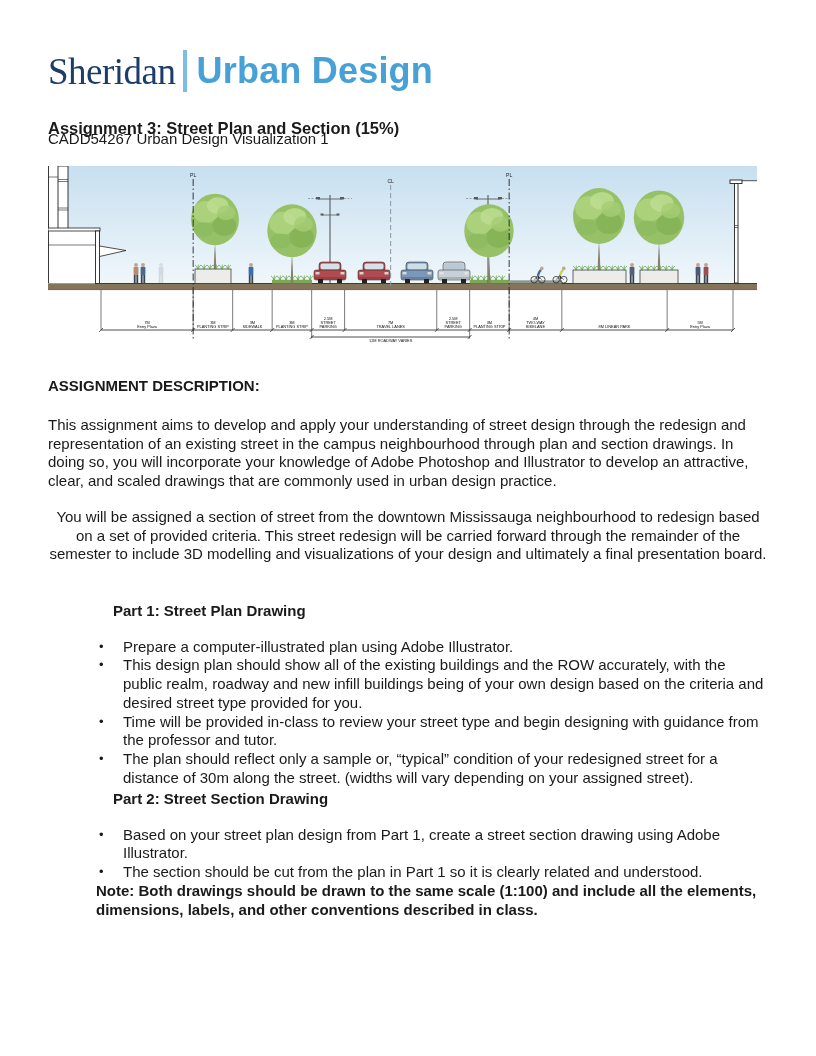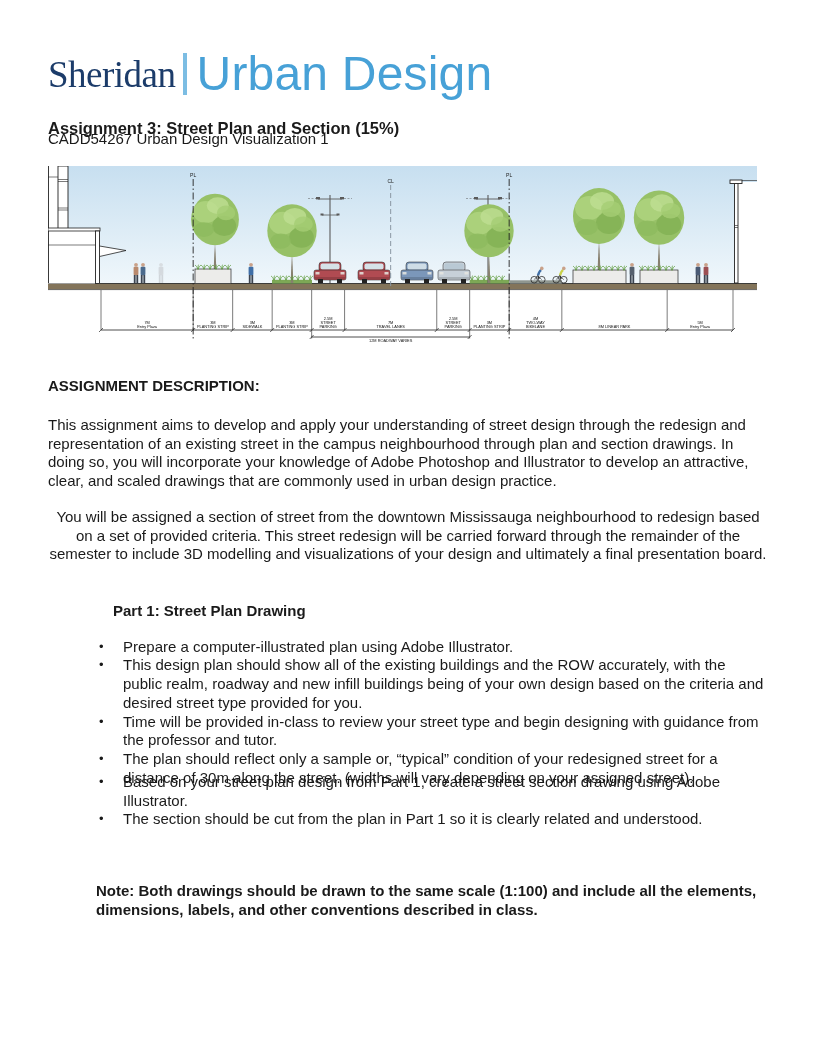--- a/index.html
+++ b/index.html
@@ -2,21 +2,21 @@
 <html><head>
 <meta charset="utf-8">
 <style>
   html,body{margin:0;padding:0;background:#ffffff;}
   .page{position:relative;width:816px;height:1056px;background:#fff;overflow:hidden;
         font-family:"Liberation Sans",sans-serif;color:#1a1a1a;}
   
   .logo{position:absolute;left:48px;top:50px;display:flex;align-items:center;}
   .logo-brand{font-family:"Liberation Serif",serif;font-size:37px;color:#1c3c6a;letter-spacing:-0.5px;line-height:1;}
   .logo-bar{width:4px;height:42px;background:#7cbde3;margin:0 10px 0 7px;}
-  .logo-program{font-size:48px;color:#47a1d7;font-weight:400;line-height:1;letter-spacing:0.2px;}
+  .logo-program{font-size:36px;color:#47a1d7;font-weight:700;line-height:1;letter-spacing:0.2px;}
   
   .title{position:absolute;left:48px;top:108px;font-size:16.5px;font-weight:700;}
   .course{position:absolute;left:48px;top:130px;font-size:15px;}
   .desc-heading{position:absolute;left:48px;top:365px;font-size:15px;font-weight:700;}
   .para{position:absolute;left:48px;width:720px;font-size:15px;line-height:18.7px;}
   #para1{top:401px;}
   #para2{top:493px;text-align:center;}
   .part{position:absolute;left:96px;width:672px;font-size:15px;line-height:18.7px;}
   #part1{top:585px;}
   #part2{top:773px;}
@@ -300,20 +300,21 @@
           <span class="btxt">Time will be provided in-class to review your street type and begin designing with guidance from the professor and tutor.</span>
         </li>
         <li>
           <span class="blt">•</span>
           <span class="btxt">The plan should reflect only a sample or, “typical” condition of your redesigned street for a distance of 30m along the street. (widths will vary depending on your assigned street).</span>
         </li>
       </ul>
   </section>
 
   <section class="part" id="part2">
+    <h3>Part 2: Street Section Drawing</h3>
     <ul>
         <li>
           <span class="blt">•</span>
           <span class="btxt">Based on your street plan design from Part 1, create a street section drawing using Adobe Illustrator.</span>
         </li>
         <li>
           <span class="blt">•</span>
           <span class="btxt">The section should be cut from the plan in Part 1 so it is clearly related and understood.</span>
         </li>
       </ul>

